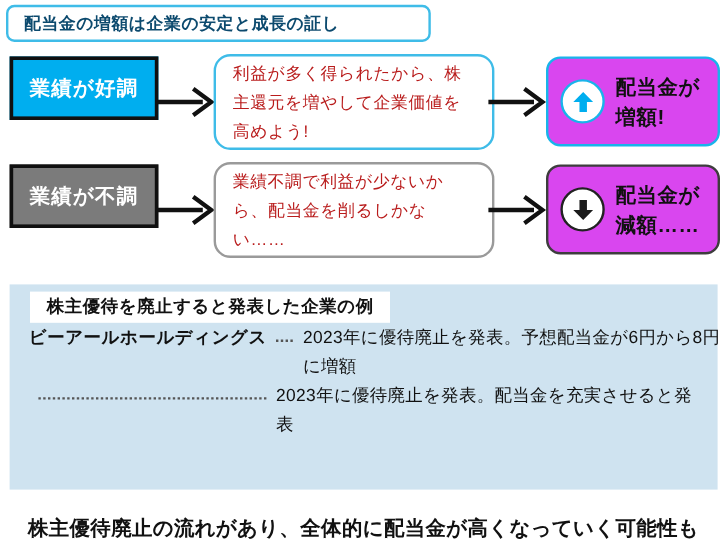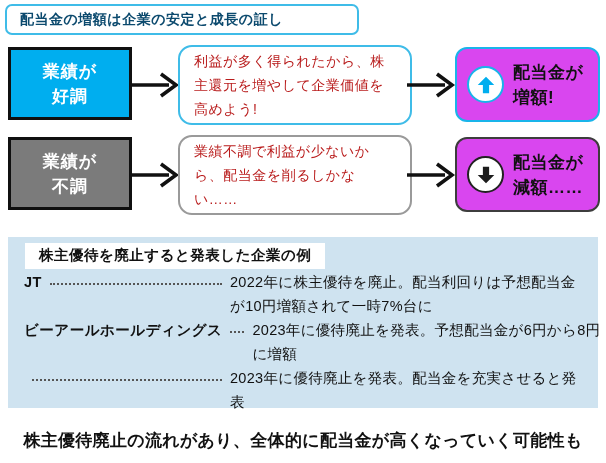--- a/index.html
+++ b/index.html
@@ -7,22 +7,22 @@
     font-family:"Liberation Sans","DejaVu Sans",sans-serif; color:#1a1a1a; }
   .stage { position:relative; width:606px; height:463px; background:#fff; overflow:hidden; }
 
   
   .title-box { position:absolute; left:5px; top:4px; width:354px; height:31px;
     border:2px solid #3fbce8; border-radius:7px; background:#fff;
     display:flex; align-items:center; padding-left:13px;
     font-weight:bold; font-size:14px; letter-spacing:0.5px; color:#0c4a6e; }
 
   
-  .cond-box { position:absolute; left:8px; width:124px; height:73px;
-    border:3px solid #101010; display:flex; flex-direction:column;
+  .cond-box { position:absolute; left:8px; width:124px; height:53px;
+    border:3px solid #101010; display:flex; 
     align-items:center; justify-content:center; color:#fff;
     font-weight:bold; font-size:17px; line-height:25px; letter-spacing:1px; }
   .cond-up   { top:47px;  background:#00aeef; }
   .cond-down { top:137px; background:#7b7b7b; }
 
   .arrow-svg { position:absolute; width:52px; height:30px; }
   .arrow-a1 { left:129px; top:70px; }
   .arrow-a2 { left:404px; top:70px; width:54px; }
   .arrow-b1 { left:129px; top:160px; }
   .arrow-b2 { left:404px; top:160px; width:54px; }
@@ -124,25 +124,20 @@
     <div class="result-text">
       <div>配当金が</div>
       <div>減額……</div>
     </div>
   </div>
 
   <div class="panel">
     <div class="panel-header">株主優待を廃止すると発表した企業の例</div>
     <div class="rows">
       <div class="ex-row">
-        <span class="ex-name">JT</span>
-        <span class="leader"></span>
-        <span class="ex-desc">2022年に株主優待を廃止。配当利回りは予想配当金が10円増額されて一時7%台に</span>
-      </div>
-      <div class="ex-row">
         <span class="ex-name">ビーアールホールディングス</span>
         <span class="leader"></span>
         <span class="ex-desc">2023年に優待廃止を発表。予想配当金が6円から8円に増額</span>
       </div>
       <div class="ex-row">
         <span class="leader"></span>
         <span class="ex-desc">2023年に優待廃止を発表。配当金を充実させると発表</span>
       </div>
     </div>
   </div>

